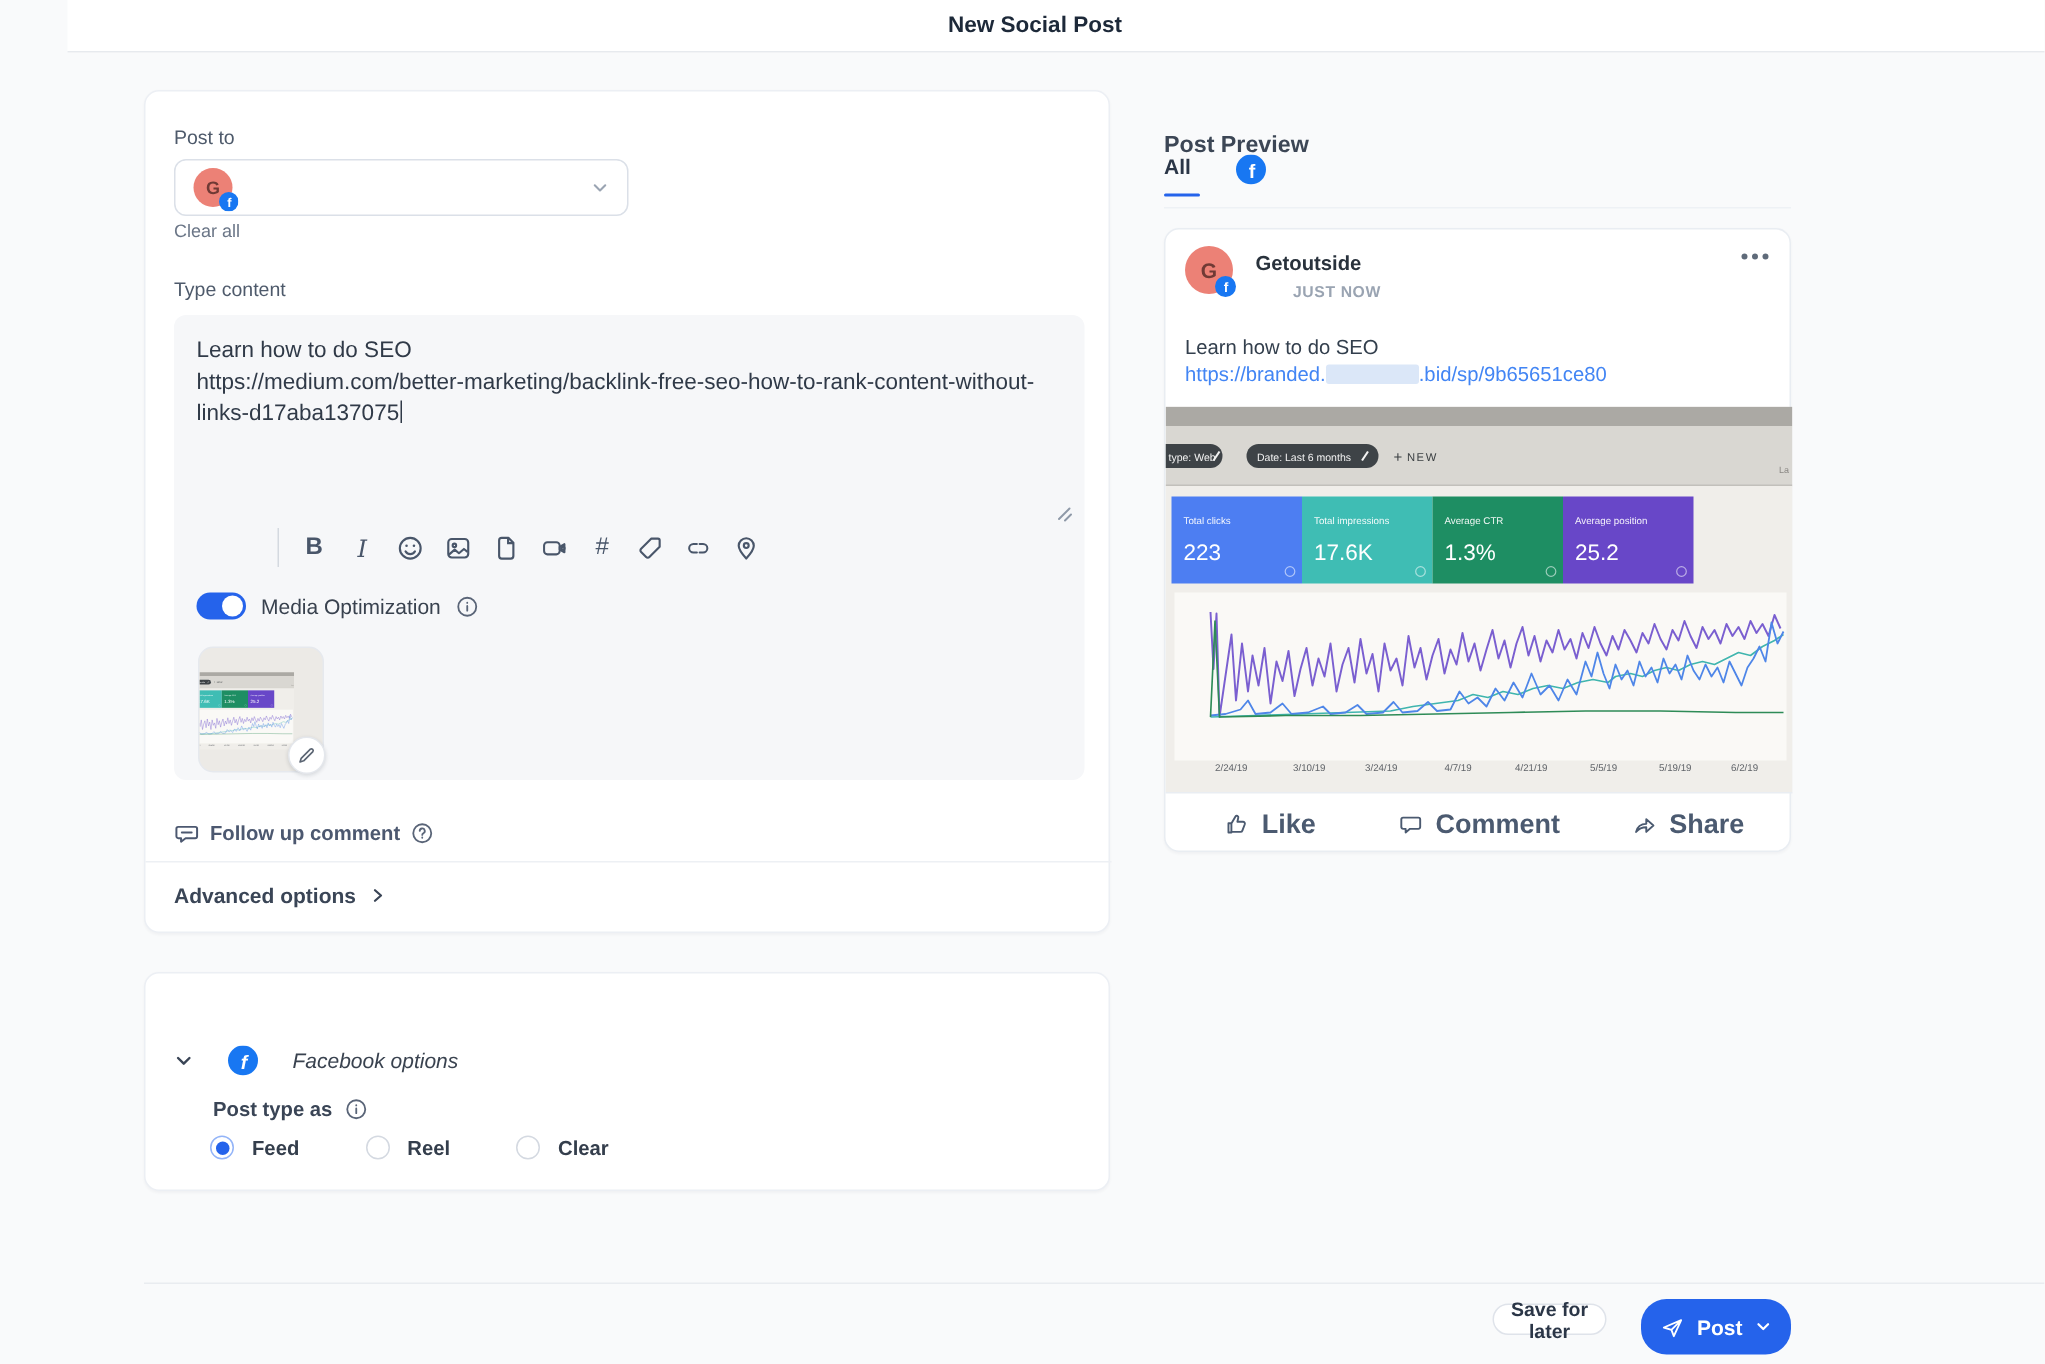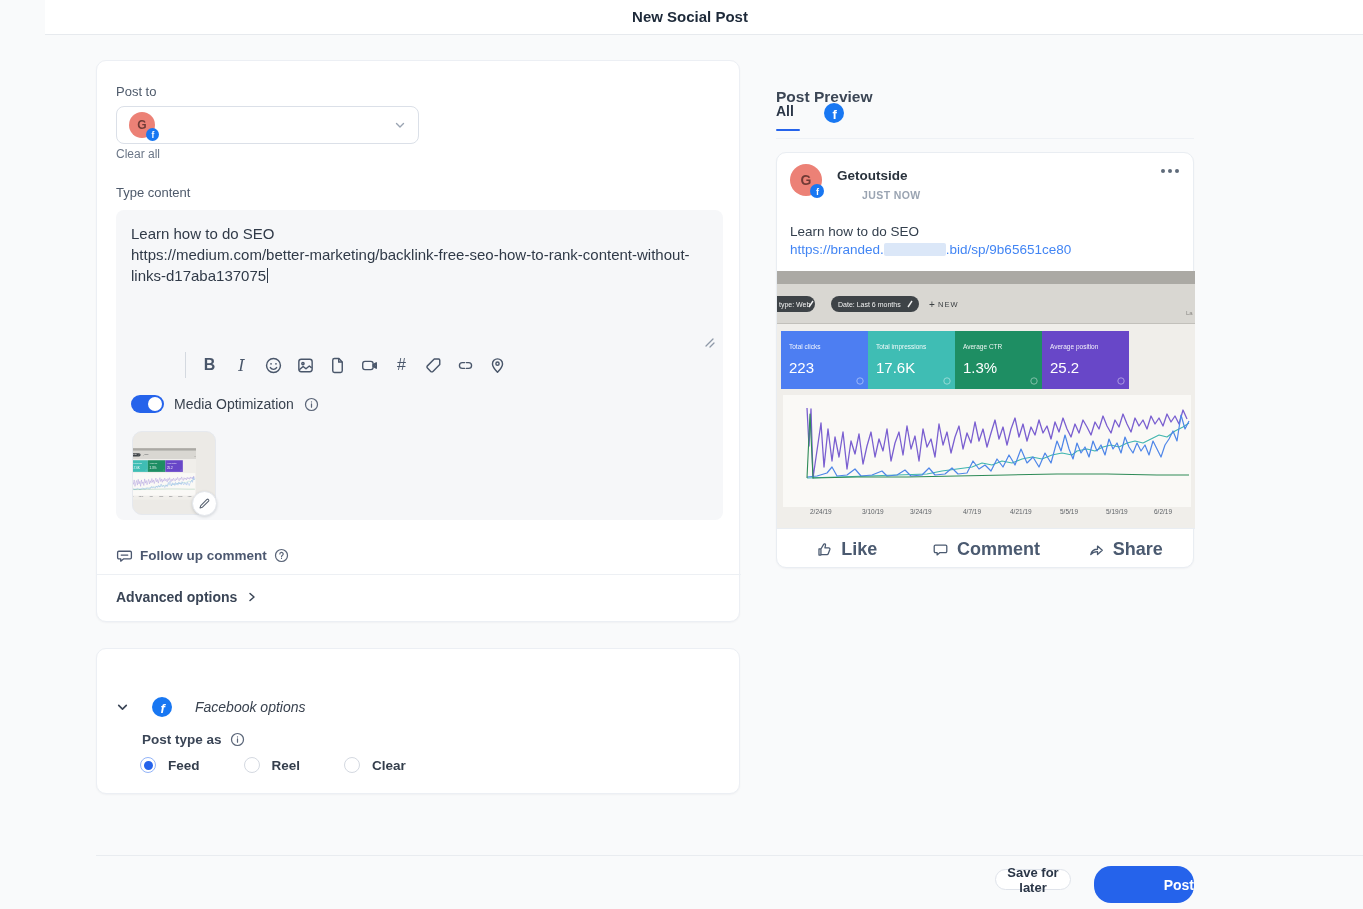--- a/index.html
+++ b/index.html
@@ -78,21 +78,21 @@
   .plink { position:absolute; left:13px; top:89px; font-size:13.5px; color:#4285f4; white-space:nowrap; }
   .redact { display:inline-block; width:62px; height:13px; background:#dbe7f8; border-radius:2px; vertical-align:-2px; }
   .pimage { position:absolute; left:0px; top:118px; width:418px; height:257px; overflow:hidden; }
   .pfooter { position:absolute; left:0; top:375px; width:418px; height:41px; border-top:1px solid #e9edf2; display:flex; }
   .paction { flex:1; display:flex; align-items:center; justify-content:center; gap:8px; font-size:18px; font-weight:600; color:#4b5a70; cursor:pointer; }
   .paction svg { stroke:#4b5a70; }
 
   
   .foot-divider { position:absolute; left:96px; top:855px; width:1267px; height:1px; background:#e9ecf0; }
   .btn-save { position:absolute; left:995px; top:869px; width:76px; height:21px; background:#fff; border:1px solid #dfe3ea; border-radius:16px; font-size:13px; font-weight:600; color:#2b3647; display:flex; align-items:center; justify-content:center; cursor:pointer; font-family:inherit; }
-  .btn-post { position:absolute; left:1094px; top:866px; width:100px; height:37px; background:#2563eb; border:none; border-radius:17px; color:#fff; font-size:14px; font-weight:600; display:flex; align-items:flex-end; justify-content:center; gap:8px; cursor:pointer; font-family:inherit;flex-direction:column; }
+  .btn-post { position:absolute; left:1094px; top:866px; width:100px; height:37px; background:#2563eb; border:none; border-radius:17px; color:#fff; font-size:14px; font-weight:600; display:flex; align-items:center; justify-content:center; gap:8px; cursor:pointer; font-family:inherit; }
 
   svg { display:block; }
 </style>
 </head>
 <body>
 
 <svg width="0" height="0" style="position:absolute" aria-hidden="true">
   <symbol id="gsc-photo" viewBox="0 0 418 257">
     <rect x="0" y="0" width="418" height="257" fill="#e6e4df"></rect>
     <rect x="0" y="0" width="418" height="13" fill="#aba9a4"></rect>

